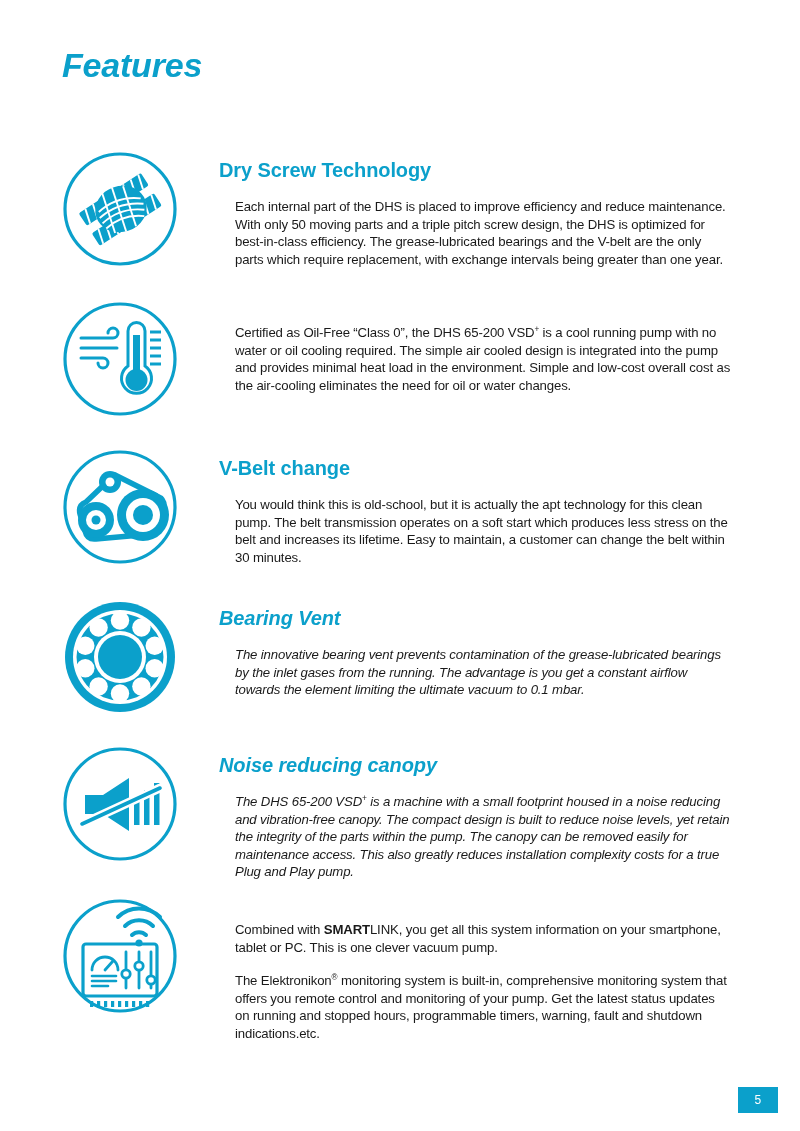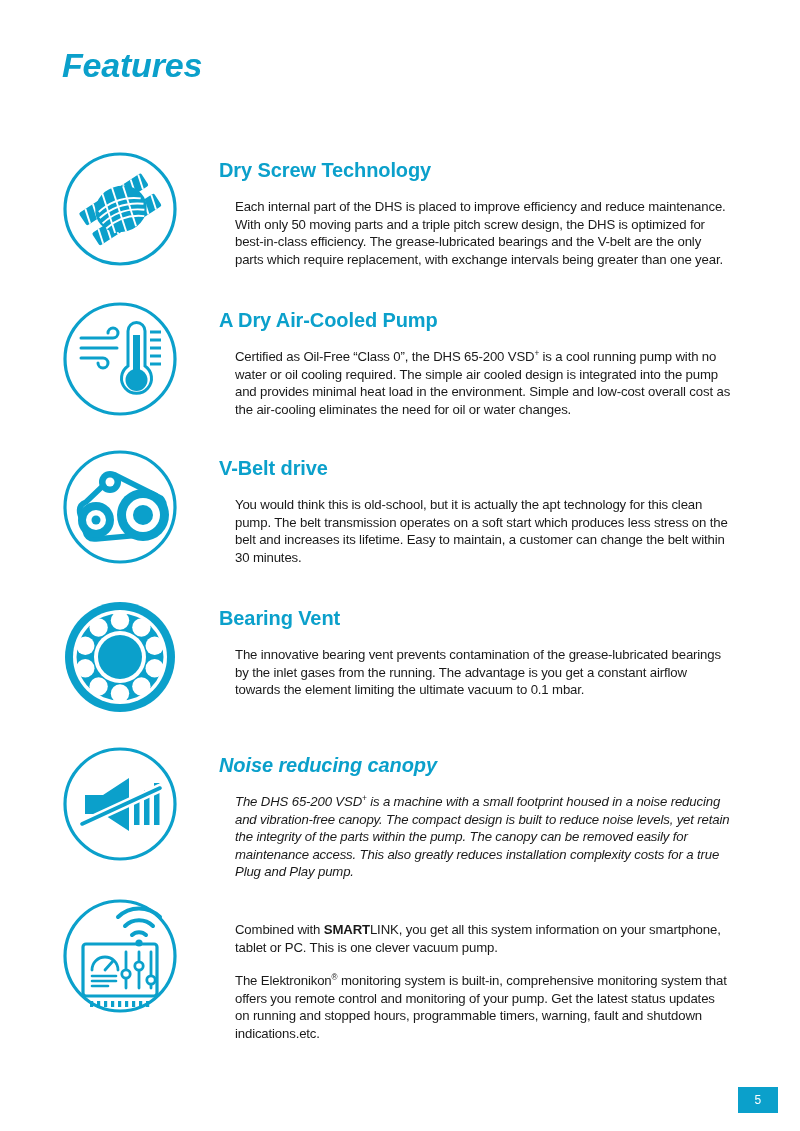--- a/index.html
+++ b/index.html
@@ -198,47 +198,46 @@
           <g stroke="#0ba0cb" stroke-width="3" stroke-linecap="butt">
             <line x1="89" y1="32" x2="100" y2="32"></line>
             <line x1="89" y1="40" x2="100" y2="40"></line>
             <line x1="89" y1="48" x2="100" y2="48"></line>
             <line x1="89" y1="56" x2="100" y2="56"></line>
             <line x1="89" y1="64" x2="100" y2="64"></line>
           </g>
         </svg>
       </div>
       <div class="feature-body">
-        <h3 class="feature-title">A Dry Air-Cooled Pump</h3>
         <p class="feature-text">Certified as Oil-Free “Class 0”, the DHS 65-200&nbsp;VSD<sup>+</sup> is a cool running pump with no water or oil cooling required. The simple air cooled design is integrated into the pump and provides minimal heat load in the environment. Simple and low-cost overall cost as the air-cooling eliminates the need for oil or water changes.</p>
       </div>
     </div>
 
     <div class="feature" style="min-height:150px;">
       <div class="feature-icon-wrap">
         <svg width="118" height="118" viewBox="0 0 118 118">
           <circle cx="59" cy="59" r="55" fill="none" stroke="#0ba0cb" stroke-width="3.2"></circle>
           <path d="M46 34 q0 -8 8 -7 L96 48 q8 3 7 12 L100 77 q-1 8 -9 9 L35 91 q-9 1 -11 -8 L19 66 q-2 -9 6 -12 Z" fill="none" stroke="#0ba0cb" stroke-width="5.5" stroke-linejoin="round"></path>
           <circle cx="49" cy="34" r="11" fill="#0ba0cb"></circle>
           <circle cx="49" cy="34" r="4.5" fill="#ffffff"></circle>
           <circle cx="35" cy="72" r="18" fill="#0ba0cb"></circle>
           <circle cx="35" cy="72" r="10" fill="#ffffff"></circle>
           <circle cx="35" cy="72" r="4.5" fill="#0ba0cb"></circle>
           <circle cx="82" cy="67" r="26" fill="#0ba0cb"></circle>
           <circle cx="82" cy="67" r="17" fill="#ffffff"></circle>
           <circle cx="82" cy="67" r="10" fill="#0ba0cb"></circle>
         </svg>
       </div>
       <div class="feature-body">
-        <h3 class="feature-title">V-Belt drive</h3>
+        <h3 class="feature-title">V-Belt change</h3>
         <p class="feature-text">You would think this is old-school, but it is actually the apt technology for this clean pump. The belt transmission operates on a soft start which produces less stress on the belt and increases its lifetime. Easy to maintain, a customer can change the belt within 30 minutes.</p>
       </div>
     </div>
 
-    <div class="feature" style="min-height:147px;">
+    <div class="feature" style="min-height:147px;font-style:italic;">
       <div class="feature-icon-wrap">
         <svg width="118" height="118" viewBox="0 0 118 118">
           <circle cx="59" cy="59" r="55" fill="#0ba0cb"></circle>
           <circle cx="59" cy="59" r="47" fill="#ffffff"></circle>
           <circle cx="59" cy="59" r="43.5" fill="#0ba0cb"></circle>
           <g fill="#ffffff">
             <circle cx="59" cy="22.5" r="9.2"></circle>
             <circle cx="80.4" cy="29.5" r="9.2"></circle>
             <circle cx="93.7" cy="47.8" r="9.2"></circle>
             <circle cx="93.7" cy="70.2" r="9.2"></circle>

